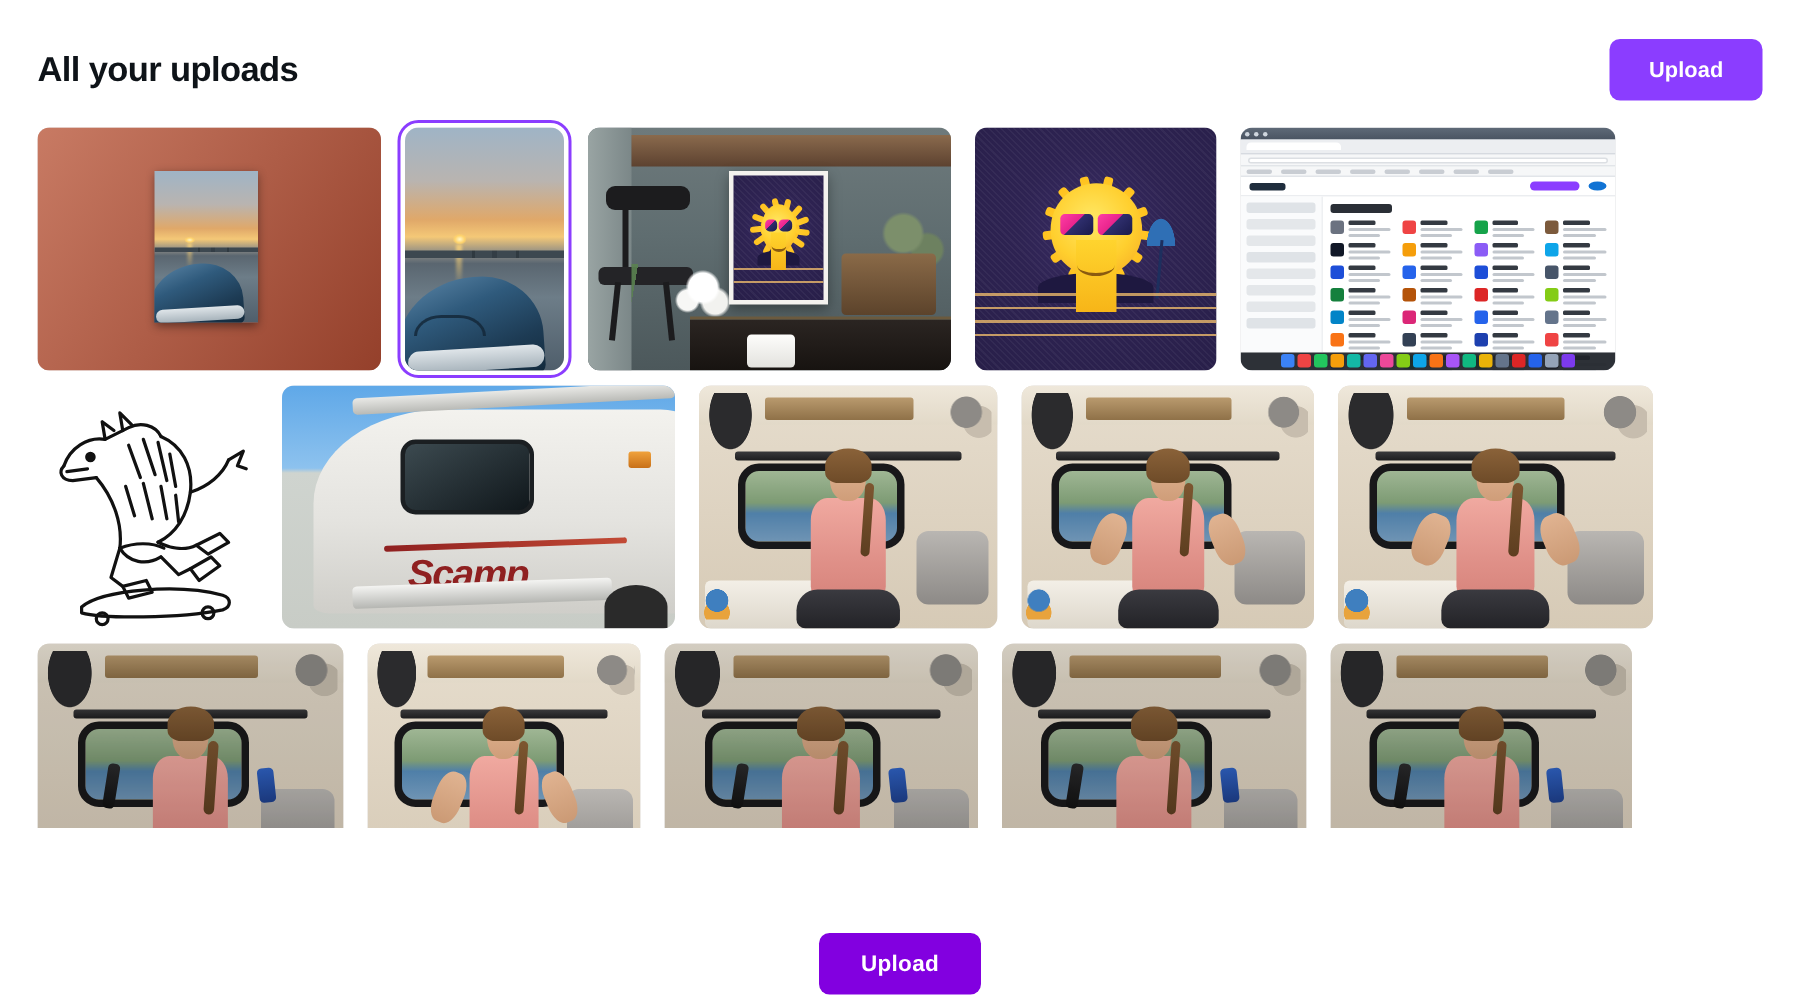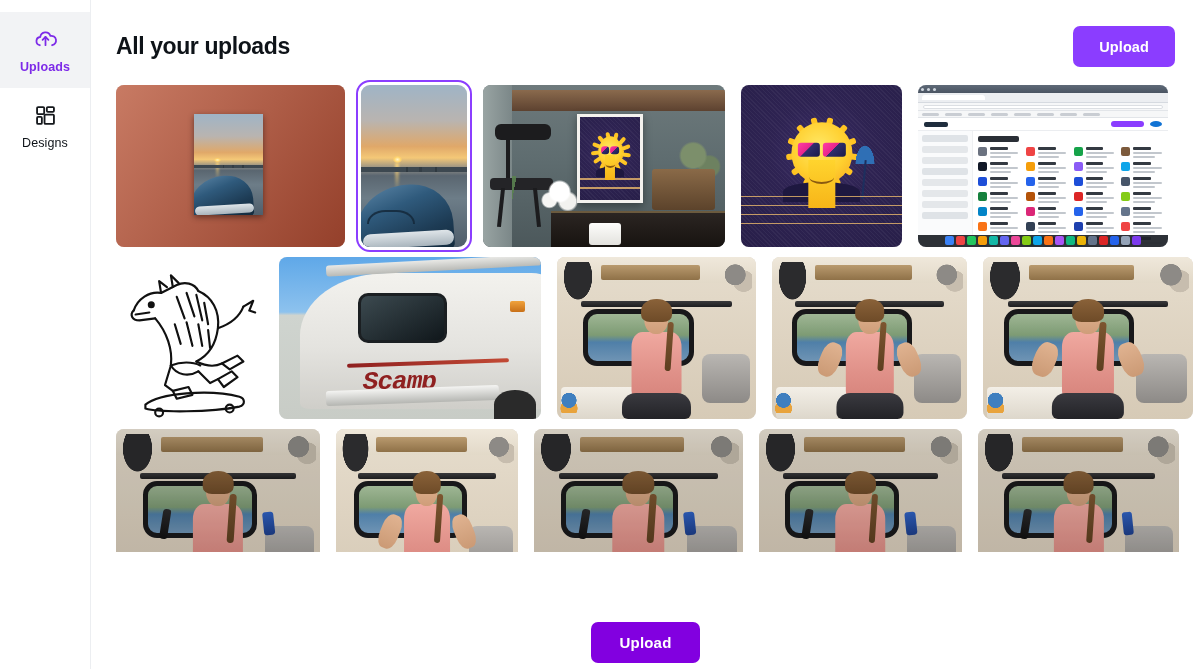--- a/index.html
+++ b/index.html
@@ -491,21 +491,21 @@
     width: 6%; height: 7%;
     background: linear-gradient(180deg,#f0a23c,#c87018);
     border-radius: 2px;
   }
   .scamp-logo {
     position:absolute; left:32%; top:69%;
     width: 52%; height: 16%;
     background: linear-gradient(110deg, rgba(150,30,30,0) 0 2%, rgba(150,30,30,0.0) 2%);
   }
   .scamp-logo-text {
-    font-family: Liberation Mono, monospace;
+    font-family: Liberation Sans, sans-serif;
     font-style: italic;
     font-weight: 700;
     color: #8f2020;
     font-size: 26px;
     line-height: 1;
     letter-spacing: -1px;
   }
   .scamp-stripe {
     position:absolute; left:26%; top:64%;
     width: 62%; height: 2.5%;
@@ -676,46 +676,20 @@
   }
 </style>
 </head>
 <body>
 
 <div class="app">
 
 
   <div class="body">
 
-    <div class="sidebar">
-
-      <div class="nav-item active">
-        <span class="nav-icon">
-          <svg width="25" height="25" viewBox="0 0 24 24" fill="none" stroke="#7d2ae8" stroke-width="1.7" stroke-linecap="round" stroke-linejoin="round">
-            <path d="M6.5 17.5A4 4 0 0 1 7 9.6a5 5 0 0 1 9.7-1.1A3.6 3.6 0 0 1 18.4 17.5"></path>
-            <path d="M12 9.5v8"></path>
-            <path d="M9.2 12.3L12 9.5l2.8 2.8"></path>
-          </svg>
-        </span>
-        <span class="nav-label">Uploads</span>
-      </div>
-
-      <div class="nav-item">
-        <span class="nav-icon">
-          <svg width="23" height="23" viewBox="0 0 24 24" fill="none" stroke="#15181c" stroke-width="1.9">
-            <rect x="3.2" y="3.2" width="7.4" height="7.4" rx="1.1"></rect>
-            <rect x="13.4" y="3.2" width="7.4" height="5" rx="1.1"></rect>
-            <rect x="3.2" y="13.4" width="5" height="7.4" rx="1.1"></rect>
-            <rect x="11" y="11" width="9.8" height="9.8" rx="1.1"></rect>
-          </svg>
-        </span>
-        <span class="nav-label">Designs</span>
-      </div>
-
-    </div>
 
     <div class="main">
 
       <div class="scroll-area">
 
         <div class="section-head">
           <h2 class="section-title">All your uploads</h2>
           <button class="upload-btn">Upload</button>
         </div>
 

